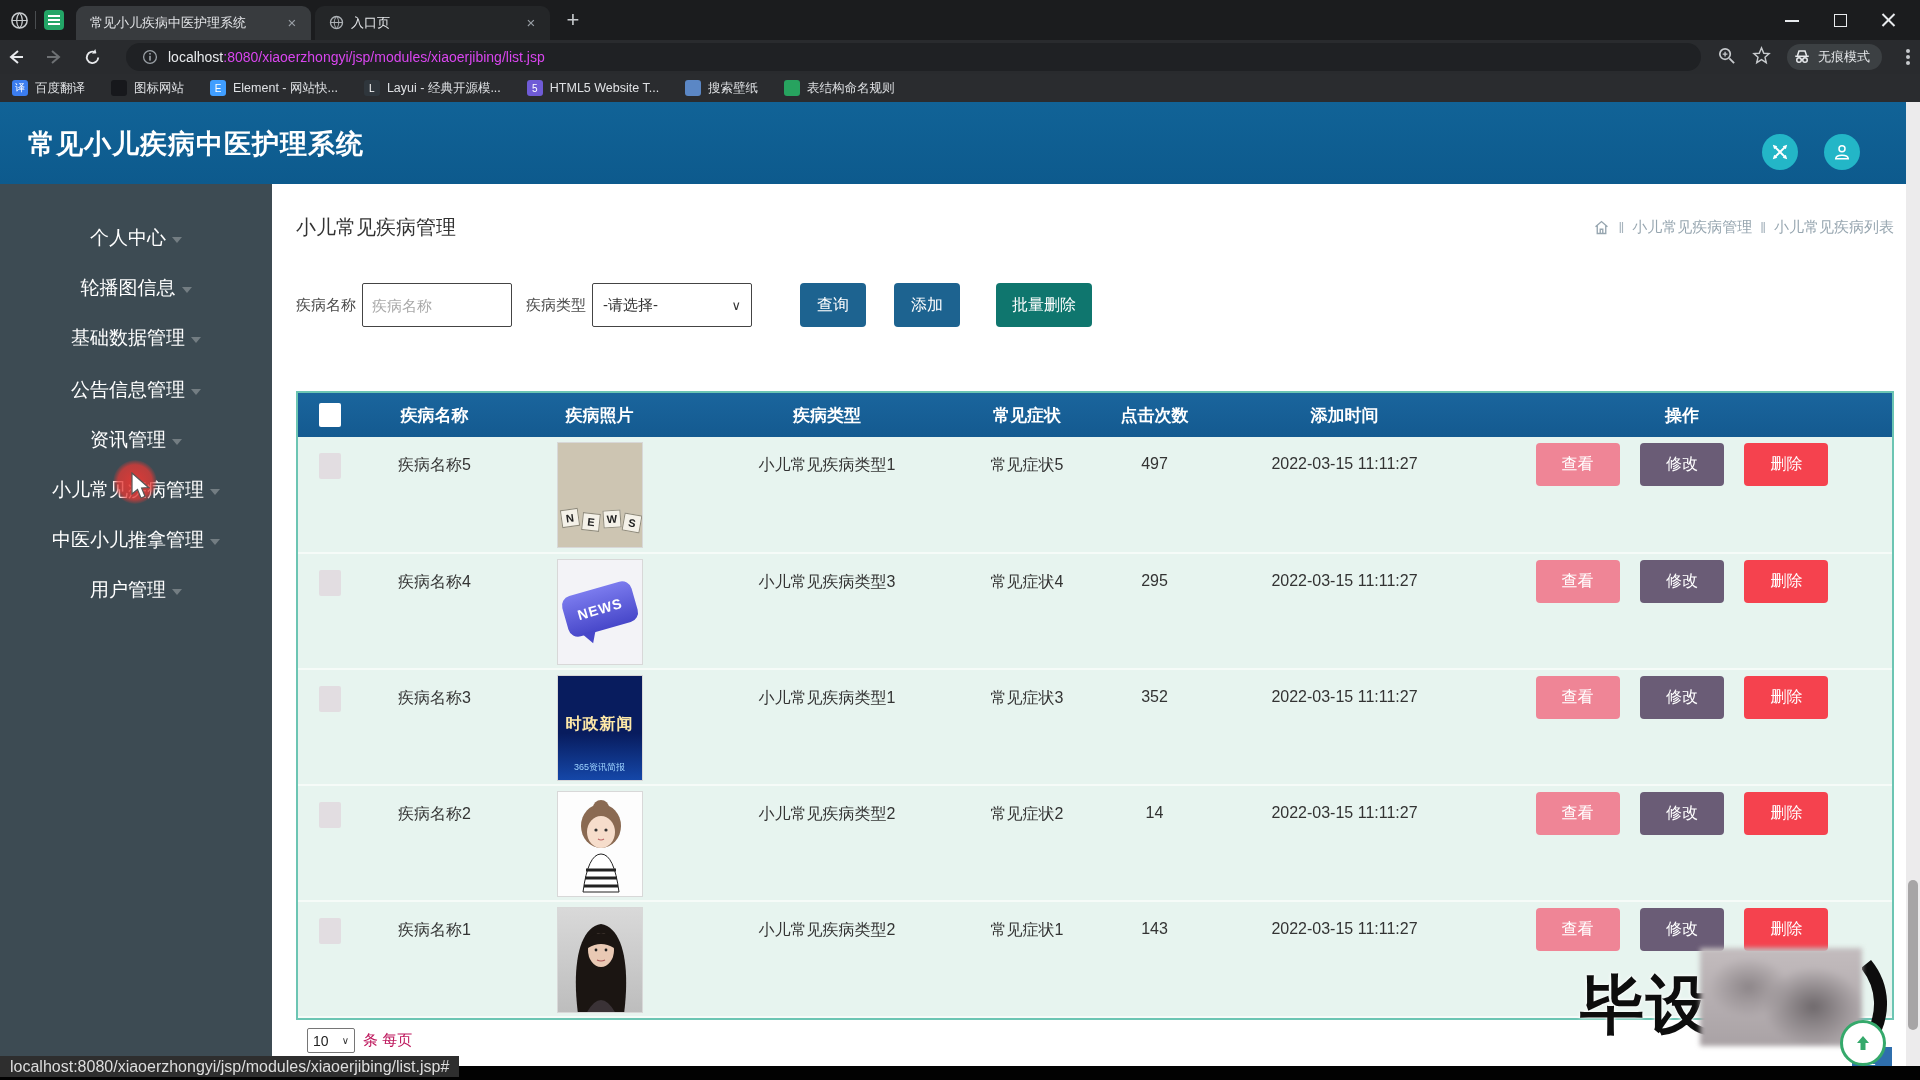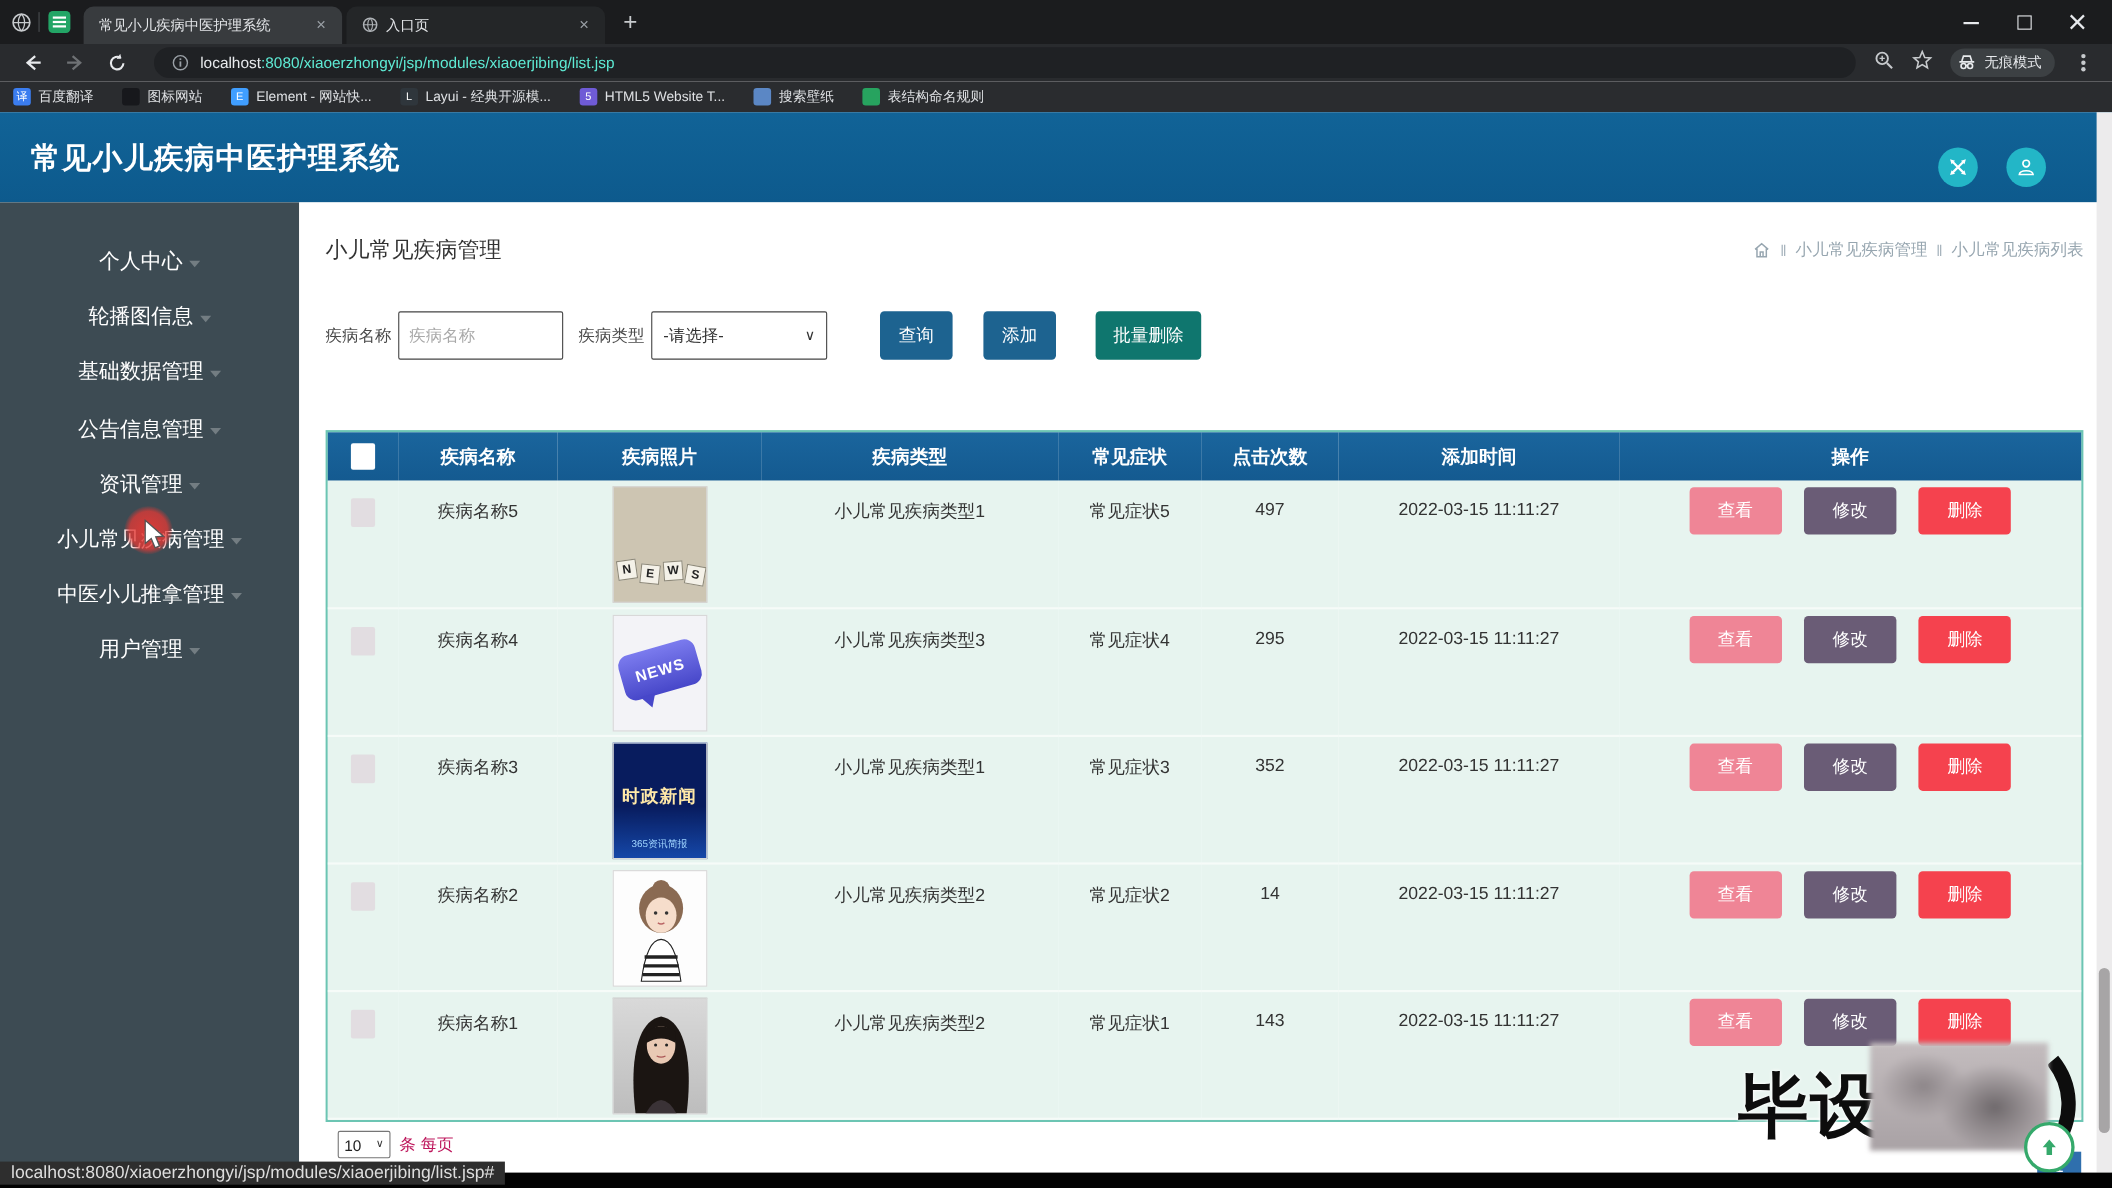--- a/index.html
+++ b/index.html
@@ -26,26 +26,26 @@
   .green-app:before { content:""; position:absolute; left:4px; top:5px; width:12px; height:2px;
     background:#fff; box-shadow:0 4px 0 #fff, 0 8px 0 #fff; }
   .win-controls { margin-left:auto; display:flex; align-items:center; gap:26px; padding-right:20px; }
   .win-btn { width:22px; height:22px; position:relative; }
   .win-min:before { content:""; position:absolute; left:3px; top:11px; width:14px; height:2px; background:#e8eaed; }
   .win-max:before { content:""; position:absolute; left:4px; top:5px; width:11px; height:11px; border:1.5px solid #e8eaed; }
   .win-close:before,.win-close:after { content:""; position:absolute; left:2px; top:10px; width:17px; height:2px; background:#e8eaed; }
   .win-close:before { transform:rotate(45deg);} .win-close:after { transform:rotate(-45deg);}
 
   .addressbar { position:absolute; left:0; top:40px; width:1920px; height:34px; background:#292b2e;
-    display:flex; align-items:center; padding:0 16px; }
+    display:flex; align-items:center; padding:0 2px; }
   .nav-ic { width:28px; height:28px; margin-right:10px; display:flex; align-items:center; justify-content:center; }
   .url-pill { flex:1; height:28px; background:#1f2124; border-radius:14px; display:flex;
     align-items:center; padding:0 14px; margin:0 10px; }
   .url-host { color:#e8eaed; font-size:14px; }
-  .url-rest { color:#5eead4; font-size:14px; }
+  .url-rest { color:#d946ef; font-size:14px; }
   .bar-right { display:flex; align-items:center; gap:16px; margin-left:6px; }
   .incog { display:flex; align-items:center; gap:7px; background:#3c4043; border-radius:14px;
     height:26px; padding:0 12px 0 6px; color:#e8eaed; font-size:13px; }
   .dots3 { width:4px; height:4px; border-radius:50%; background:#c7cacd;
     box-shadow:0 6px 0 #c7cacd, 0 -6px 0 #c7cacd; margin:0 8px; }
 
   .bookmarksbar { position:absolute; left:0; top:74px; width:1920px; height:28px; background:#2a2c2f;
     display:flex; align-items:center; padding:0 12px; gap:26px; }
   .bm { display:flex; align-items:center; gap:7px; color:#dfe1e4; font-size:12.5px; white-space:nowrap; }
   .bm-ic { width:16px; height:16px; border-radius:3px; display:flex; align-items:center;

